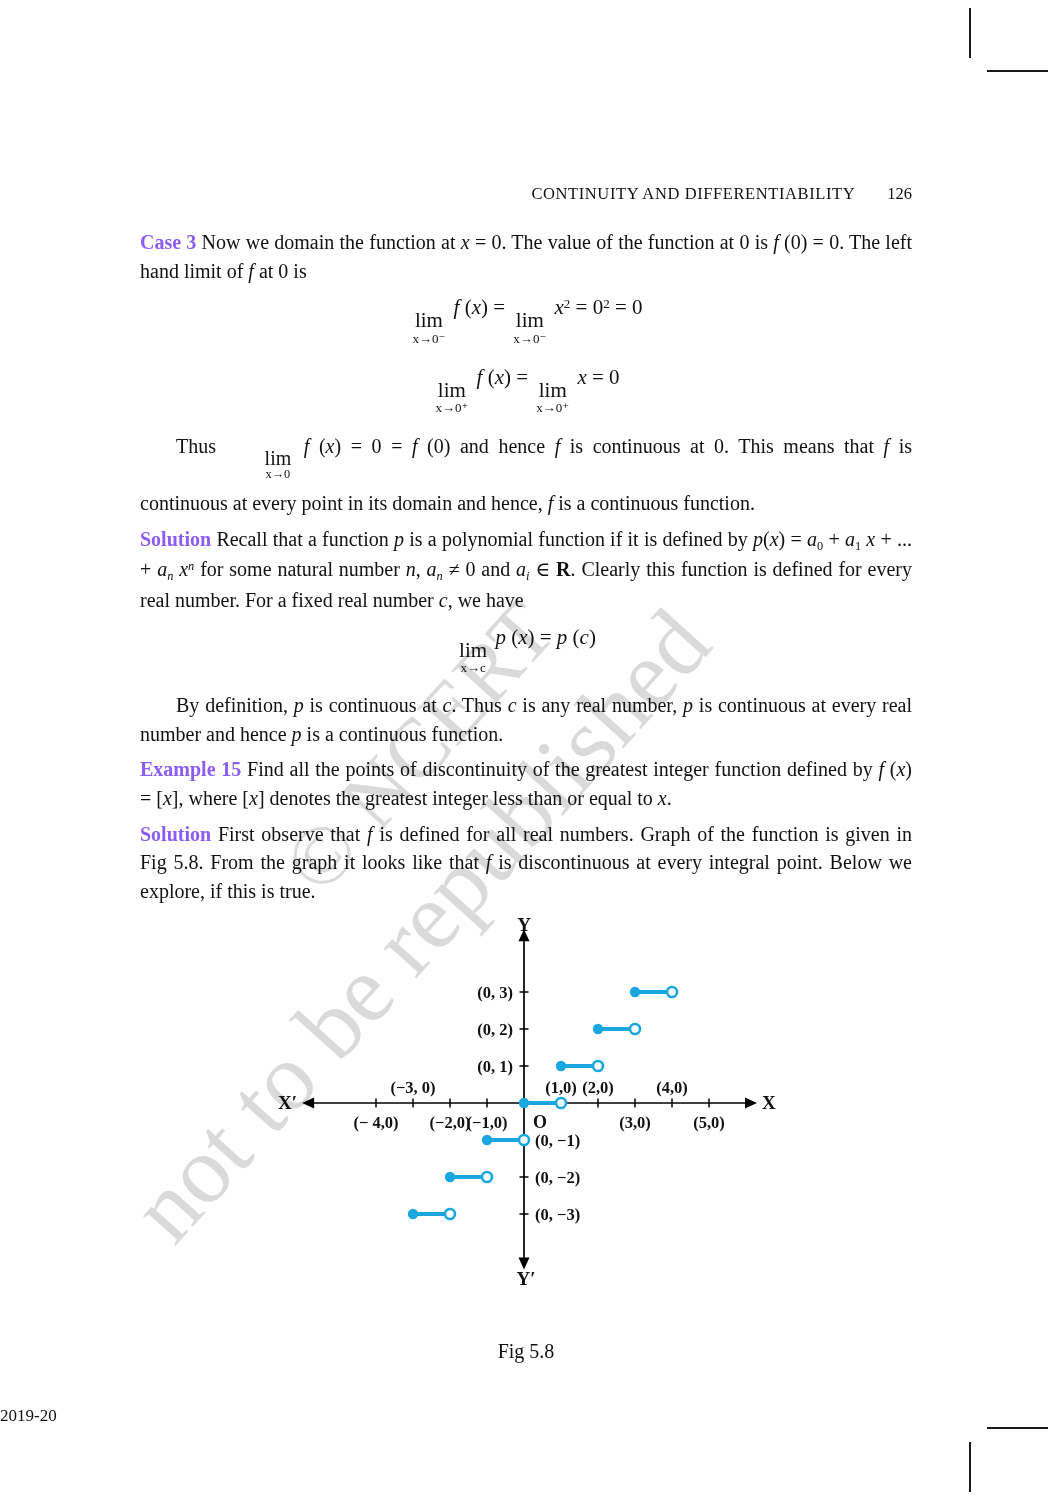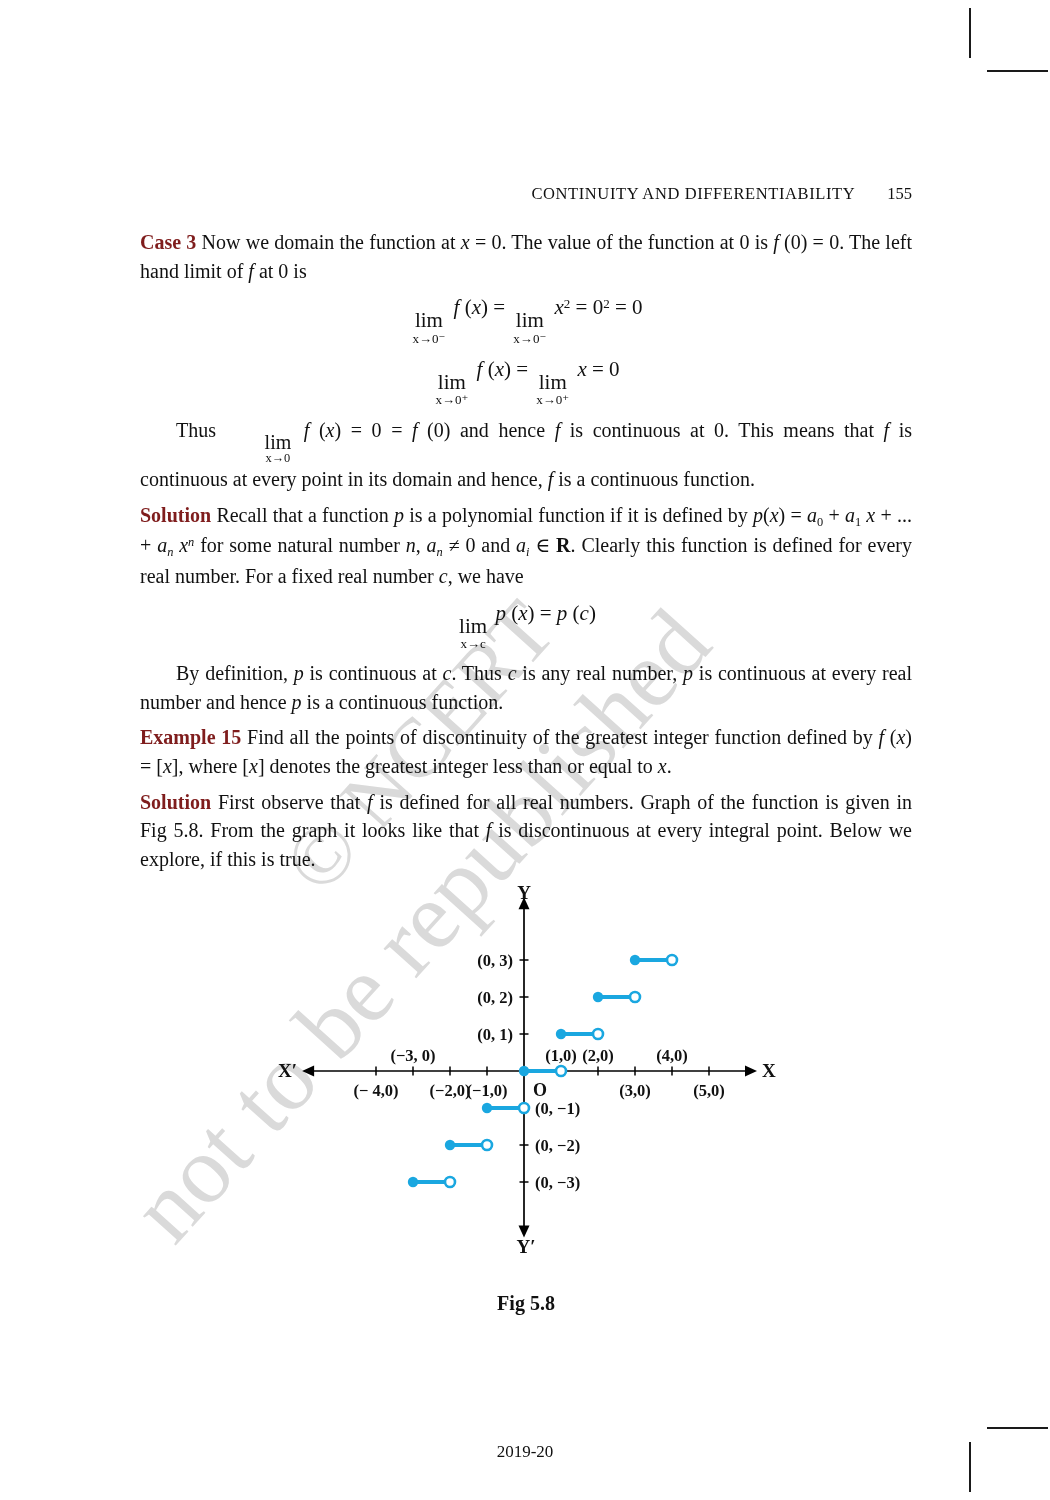--- a/index.html
+++ b/index.html
@@ -24,53 +24,53 @@
             text-align:right; font-size:16.5px; letter-spacing:0.6px; }
   .pagenum { margin-left:32px; letter-spacing:0; }
 
   .content { position:absolute; top:228px; left:140px; width:772px; z-index:1;
              font-size:20px; line-height:1.43; text-align:justify; }
   p.para { margin:0 0 7px 0; }
   p.indent { text-indent:36px; }
 
   .formula { text-align:center; margin:3px 0 9px 0; font-size:21px; }
 
-  .seg-blue { color:#7f1d1d; font-weight:bold; }
+  .seg-blue { color:#8b5cf6; font-weight:bold; }
   .it { font-style:italic; }
   .bd { font-weight:bold; }
   .sb { font-size:62%; vertical-align:-0.32em; }
   .sp { font-size:62%; vertical-align:0.5em; }
   .limstack { display:inline-flex; flex-direction:column; align-items:center;
-              vertical-align:-0.62em; line-height:1.02; margin:0 3px; }
+              vertical-align:-0.62em; line-height:1.02; margin:8px 3px; }
   .lim-t { font-style:normal; }
   .lim-b { font-size:62%; }
 
   .figure { text-align:center; margin-top:8px; }
   .figure svg { display:inline-block; }
   svg text { font-family:"Liberation Serif","DejaVu Serif",serif; fill:#111; }
-  .caption { font-weight:bold; font-size:20px; margin-top:4px; }
+  .caption { font-weight:normal; font-size:20px; margin-top:20px; }
 
   .footer { position:absolute; top:1406px; left:0; width:100%; z-index:1;
-            text-align:center; font-size:17px;margin-top:36px; }
+            text-align:left; font-size:17px; }
 </style>
 </head>
 <body>
 
 <div class="page">
 
   <div class="crop crop-v-tr"></div>
   <div class="crop crop-h-tr"></div>
   <div class="crop crop-h-br"></div>
   <div class="crop crop-v-br"></div>
 
   <div class="wm wm1">© NCERT</div>
   <div class="wm wm2">not to be republished</div>
 
   <div class="header">
-    <span>CONTINUITY AND DIFFERENTIABILITY</span><span class="pagenum">155</span>
+    <span>CONTINUITY AND DIFFERENTIABILITY</span><span class="pagenum">126</span>
   </div>
 
   <div class="content">
     <p class="para"><span class="seg-blue">Case 3</span><span> Now we domain the function at </span><span class="it">x</span><span> = 0. The value of the function at 0 is </span><span class="it">f</span><span> (0) = 0. The left hand limit of </span><span class="it">f</span><span> at 0 is</span></p>
     <div class="formula"><span class="limstack">
           <span class="lim-t">lim</span>
           <span class="lim-b">x→0⁻</span>
         </span><span class="it"> f</span><span> (</span><span class="it">x</span><span>) = </span><span class="limstack">
           <span class="lim-t">lim</span>
           <span class="lim-b">x→0⁻</span>

